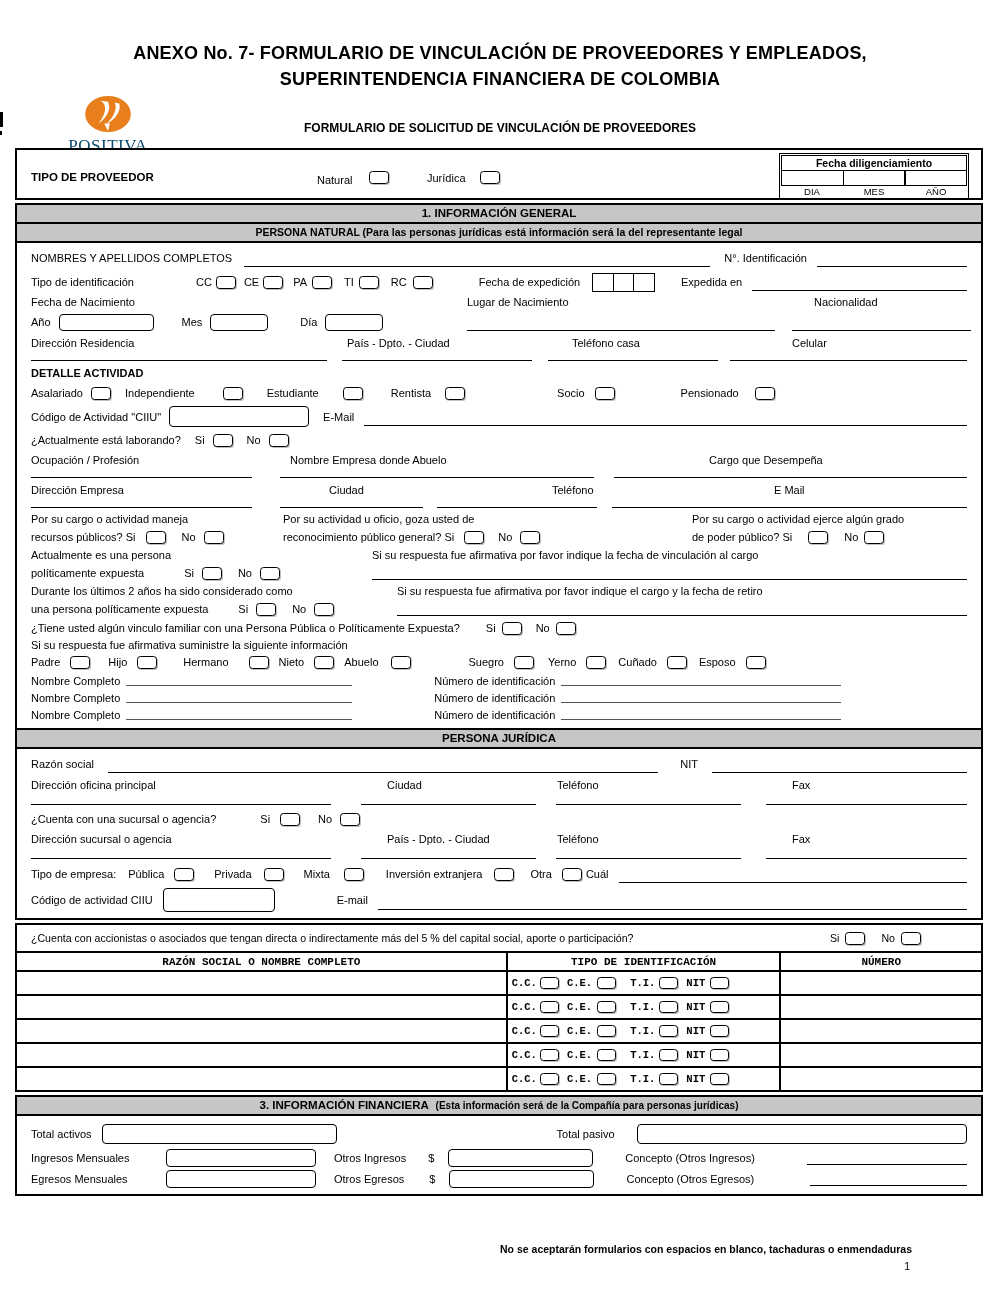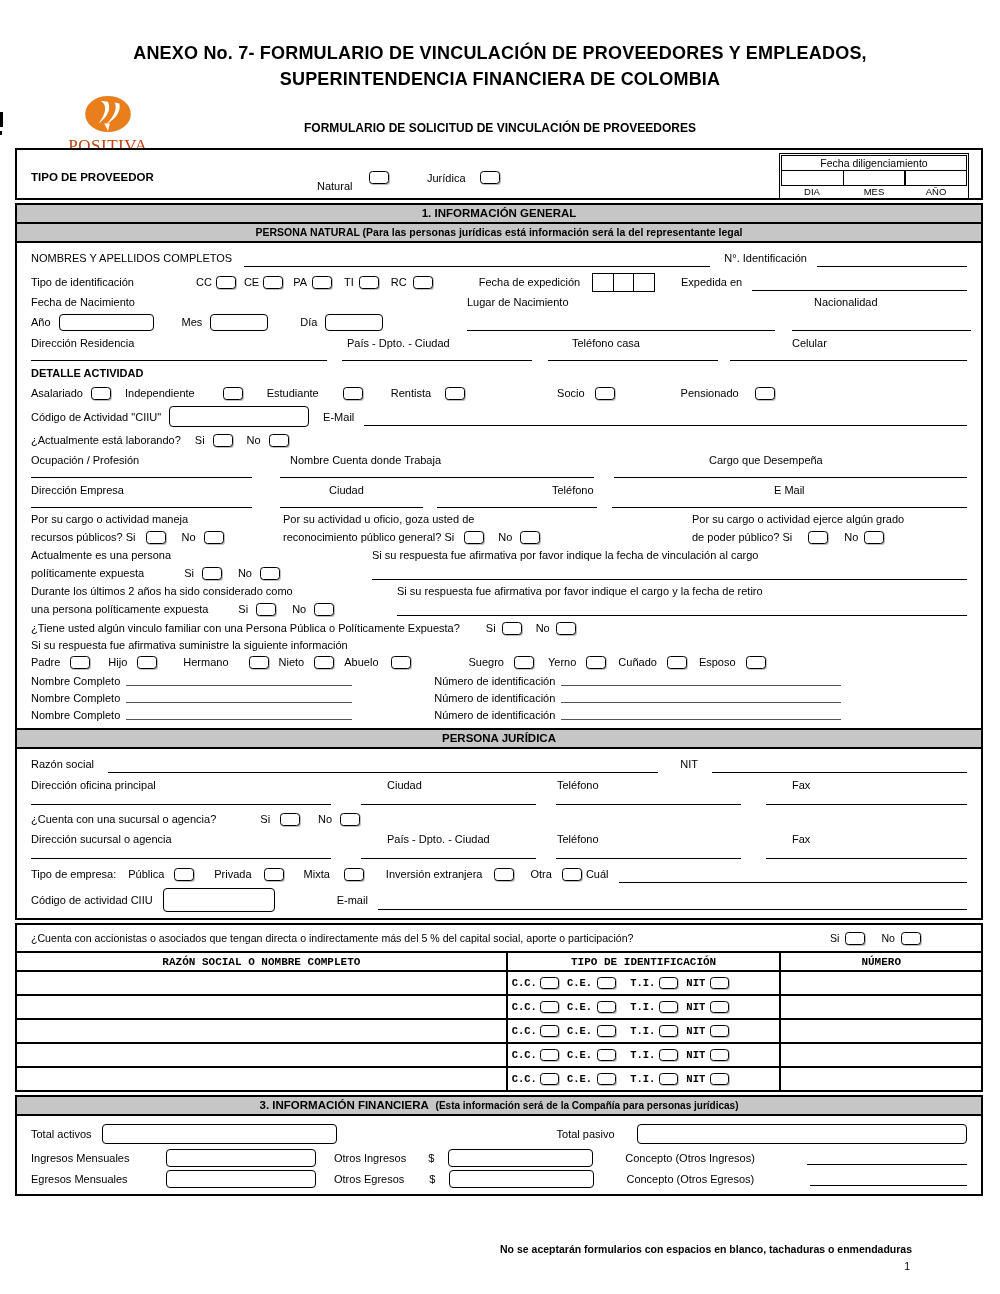--- a/index.html
+++ b/index.html
@@ -24,21 +24,21 @@
   .cb{display:inline-block;width:20px;height:13px;border:1.6px solid #000;border-radius:3.5px;
       background:#fff;box-shadow:1px 1px 0 rgba(0,0,0,.25);flex:none;box-sizing:border-box;}
   .cb.sm{width:19px;height:12px;}
   .wline{display:inline-block;border-bottom:1.8px solid #000;height:4px;align-self:flex-end;margin-bottom:3px;}
   .uline{display:inline-block;border-bottom:1px solid #555;height:4px;align-self:flex-end;margin-bottom:3px;}
   .ibox{border:1.6px solid #000;border-radius:4px;background:#fff;box-sizing:border-box;flex:none;}
   .abslbl{position:absolute;font-size:11px;white-space:nowrap;}
   .absline{position:absolute;border-bottom:1.8px solid #000;height:0;}
   .absflex{position:absolute;display:flex;align-items:center;height:100%;top:0;white-space:nowrap;font-size:11px;}
   .fechabox{position:absolute;right:12px;top:3px;width:186px;border:1.5px solid #000;padding:1px;background:#fff;}
-  .ftitle{border:1.5px solid #000;font-weight:400;font-size:10.5px;text-align:center;height:14px;line-height:14px;}
+  .ftitle{border:1.5px solid #000;font-weight:700;font-size:10.5px;text-align:center;height:14px;line-height:14px;}
   .fcr{display:flex;}
   .fc{flex:1;height:16px;border:1.5px solid #000;margin-top:-1.5px;box-sizing:border-box;}
   .fc + .fc{margin-left:-1.5px;}
   .flr{display:flex;font-size:9.5px;}
   .flr span{flex:1;text-align:center;}
   .fcells{display:flex;}
   .fcell{width:22px;height:19px;border:1.6px solid #000;box-sizing:border-box;background:#fff;}
   .fcell + .fcell{margin-left:-1.6px;}
   table.acc{width:100%;border-collapse:collapse;font-family:Liberation Mono, monospace;}
   table.acc td{border:2px solid #000;padding:0 4px;font-size:11px;}
@@ -61,31 +61,31 @@
     <div>SUPERINTENDENCIA FINANCIERA DE COLOMBIA</div>
   </div>
 
   <div class="logo">
     <svg width="50" height="38" viewBox="0 0 52 40">
       <ellipse cx="26" cy="20" rx="24" ry="19" fill="#E87E1C"></ellipse>
       <path d="M18 6 C25 10 25 18 16 30 C24 24 30 16 26 7 Z" fill="#fff"></path>
       <path d="M33 8 C36 14 33 22 24 31 C33 26 40 18 38 9 Z" fill="#fff"></path>
       <path d="M22 30 L26 38 L28 30 Z" fill="#fff"></path>
     </svg>
-    <div class="brand" style="color:#c2410c">POSITIVA</div>
+    <div class="brand" style="color:#0c4a6e">POSITIVA</div>
     <div class="tagline" style="color:#E87E1C">COMPAÑÍA DE SEGUROS</div>
   </div>
 
   <div class="subtitle">FORMULARIO DE SOLICITUD DE VINCULACIÓN DE PROVEEDORES</div>
 
   <div class="formwrap">
 
     <div class="bx" style="height:52px;">
       <span class="abslbl b" style="left:14px;top:21px;font-size:11.5px;">TIPO DE PROVEEDOR</span>
-      <span class="abslbl" style="left:300px;top:30px;">Natural</span>
+      <span class="abslbl" style="left:300px;top:24px;">Natural</span>
       <span class="cb" style="position:absolute;left:352px;top:21px;"></span>
       <span class="abslbl" style="left:410px;top:22px;">Jurídica</span>
       <span class="cb" style="position:absolute;left:463px;top:21px;"></span>
 
       <div class="fechabox">
         <div class="ftitle">Fecha diligenciamiento</div>
         <div class="fcr">
           <span class="fc"></span>
           <span class="fc"></span>
           <span class="fc"></span>
@@ -191,21 +191,21 @@
         <div class="row" style="height:22px">
           <span>¿Actualmente está laborando?</span>
           <span style="margin-left:14px">Si</span>
             <span class="cb" style="margin-left:8px"></span>
           <span style="margin-left:14px">No</span>
             <span class="cb" style="margin-left:8px"></span>
         </div>
 
         <div class="row" style="height:18px">
           <span>Ocupación / Profesión</span>
-          <span class="abslbl" style="left:259px">Nombre Cuenta donde Trabaja</span>
+          <span class="abslbl" style="left:259px">Nombre Empresa donde Abuelo</span>
           <span class="abslbl" style="left:678px">Cargo que Desempeña</span>
         </div>
         <div class="row" style="height:12px">
           <span class="wline" style="width:221px"></span>
           <span class="wline" style="width:314px;margin-left:28px"></span>
           <span class="wline" style="flex:1;margin-left:20px"></span>
         </div>
 
         <div class="row" style="height:18px">
           <span>Dirección Empresa</span>

